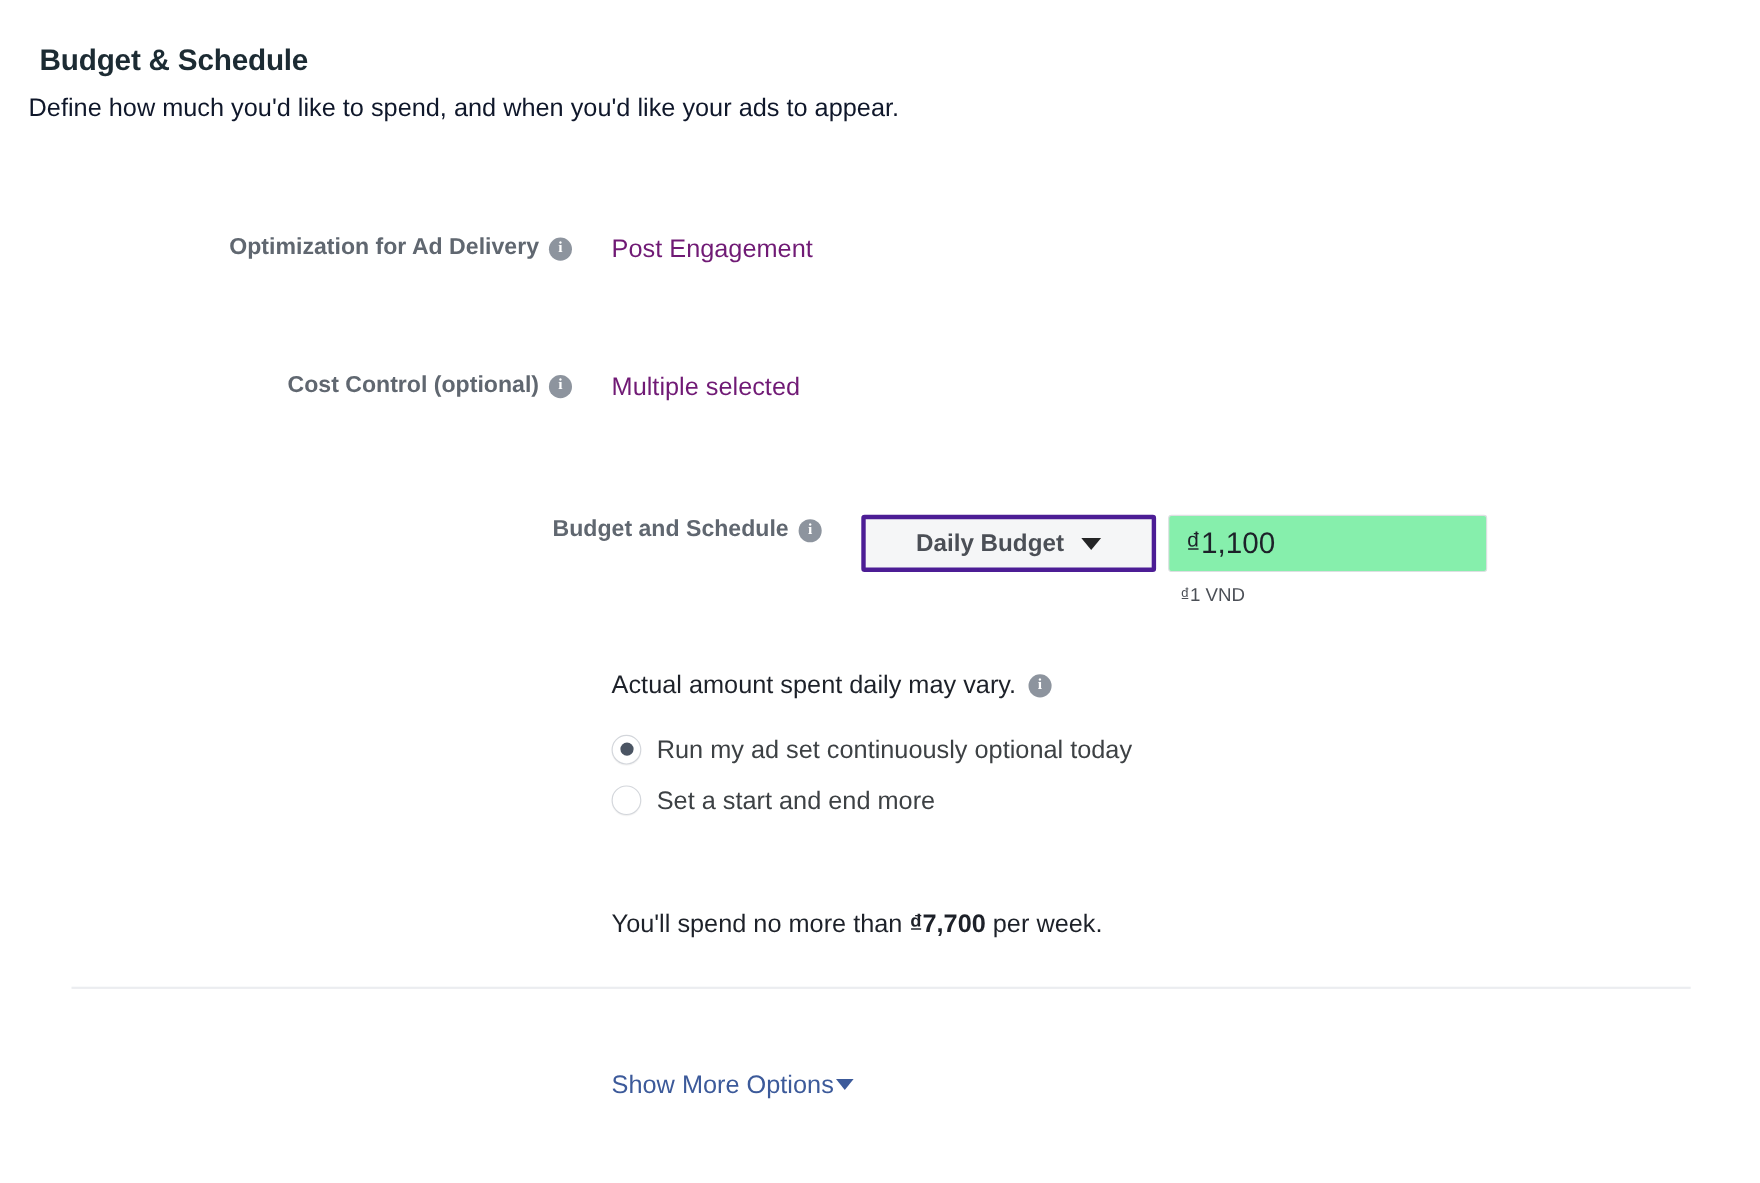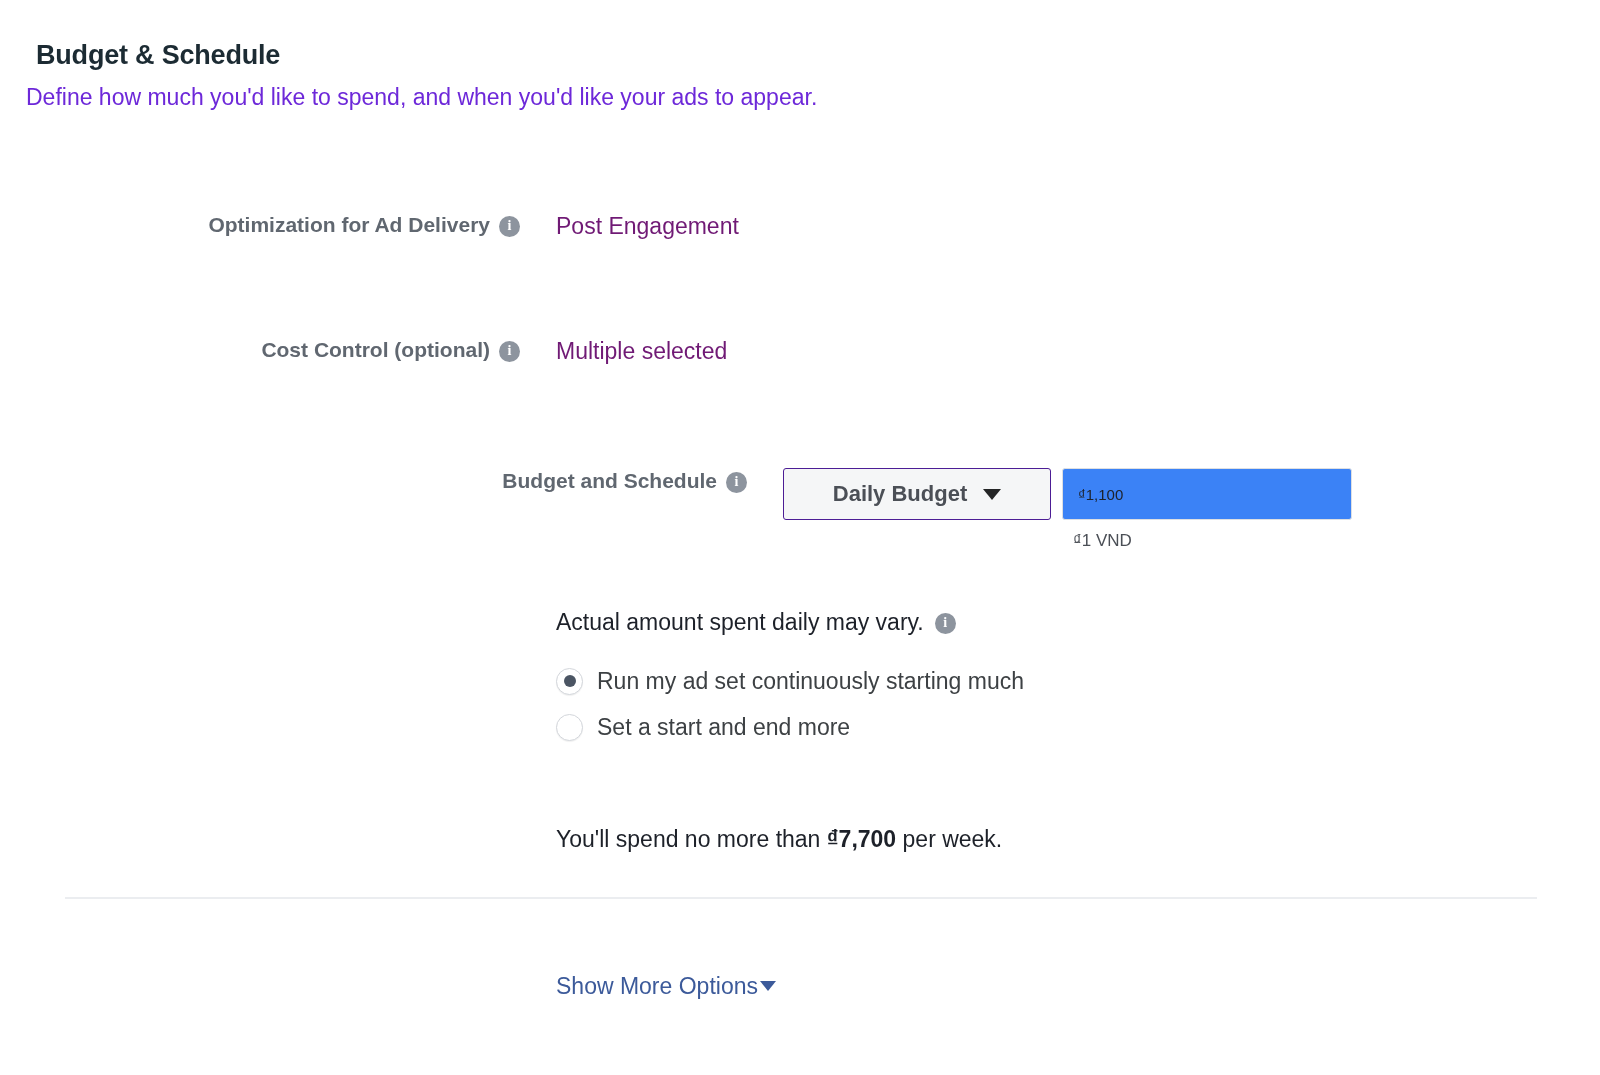--- a/index.html
+++ b/index.html
@@ -27,21 +27,21 @@
     font-size: 27px;
     font-weight: bold;
     color: #1c2b33;
     letter-spacing: -0.2px;
     line-height: 34px;
     margin: 10px;
   }
   .page-subtitle {
     font-size: 23px;
     font-weight: normal;
-    color: #6d28d9;
+    color: #0f172a;
     line-height: 30px;
     margin: 6px 0 0 0;
   }
 
   
   .form-area {
     position: absolute;
     left: 0;
     top: 190px;
     width: 1600px;
@@ -108,21 +108,21 @@
   .budget-controls {
     display: flex;
     align-items: flex-start;
     gap: 11px;
   }
   .budget-select {
     height: 52px;
     min-width: 268px;
     box-sizing: border-box;
     background: #f5f6f7;
-    border: 1px solid #4c1d95;
+    border: 4px solid #4c1d95;
     border-radius: 3px;
     display: flex;
     align-items: center;
     justify-content: center;
     gap: 16px;
     padding: 0 22px;
     cursor: pointer;
   }
   .budget-select-label {
     font-size: 22px;
@@ -137,23 +137,23 @@
     border-top: 11px solid #242526;
     flex: 0 0 auto;
   }
   .budget-amount-wrap { display: flex; flex-direction: column; }
   .budget-input {
     width: 290px;
     height: 52px;
     box-sizing: border-box;
     border: 1px solid #dddfe2;
     border-radius: 3px;
-    background: #3b82f6;
+    background: #86efac;
     font-family: "Liberation Sans", sans-serif;
-    font-size: 15px;
+    font-size: 27px;
     color: #1d2129;
     padding: 0 15px;
     outline: none;
   }
   .currency-hint {
     font-size: 17px;
     color: #4b4f56;
     margin-top: 11px;
     margin-left: 11px;
   }
@@ -312,21 +312,21 @@
   <div class="vary-note">
     <span>Actual amount spent daily may vary.</span>
     <span class="info-icon">
         <span>i</span>
       </span>
   </div>
 
   <div class="radio-group">
     <div class="radio-option">
       <span class="radio-mark checked"></span>
-      <span class="radio-label">Run my ad set continuously starting much</span>
+      <span class="radio-label">Run my ad set continuously optional today</span>
     </div>
     <div class="radio-option">
       <span class="radio-mark"></span>
       <span class="radio-label">Set a start and end more</span>
     </div>
   </div>
 
   <div class="spend-summary"><span>You'll spend no more than </span><b>₫7,700</b><span> per week.</span></div>
 
 </div>

